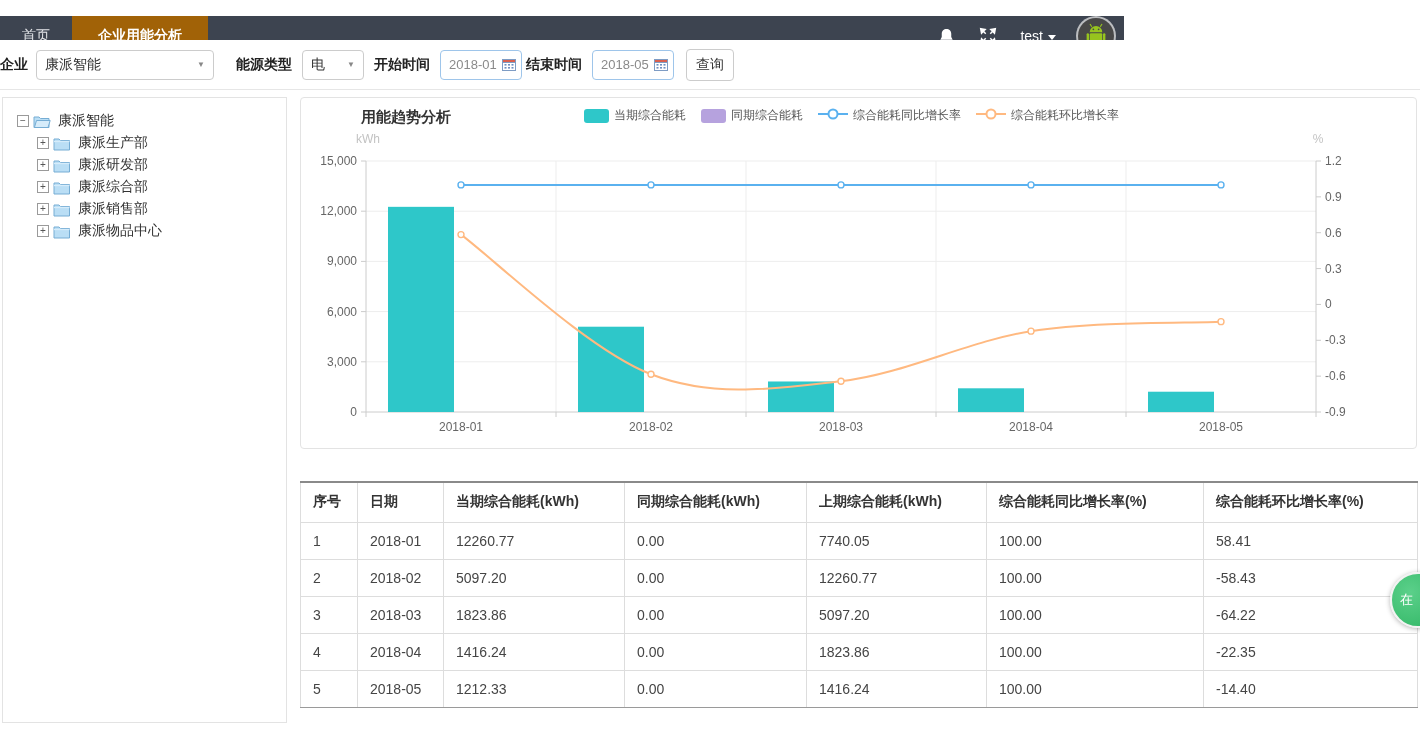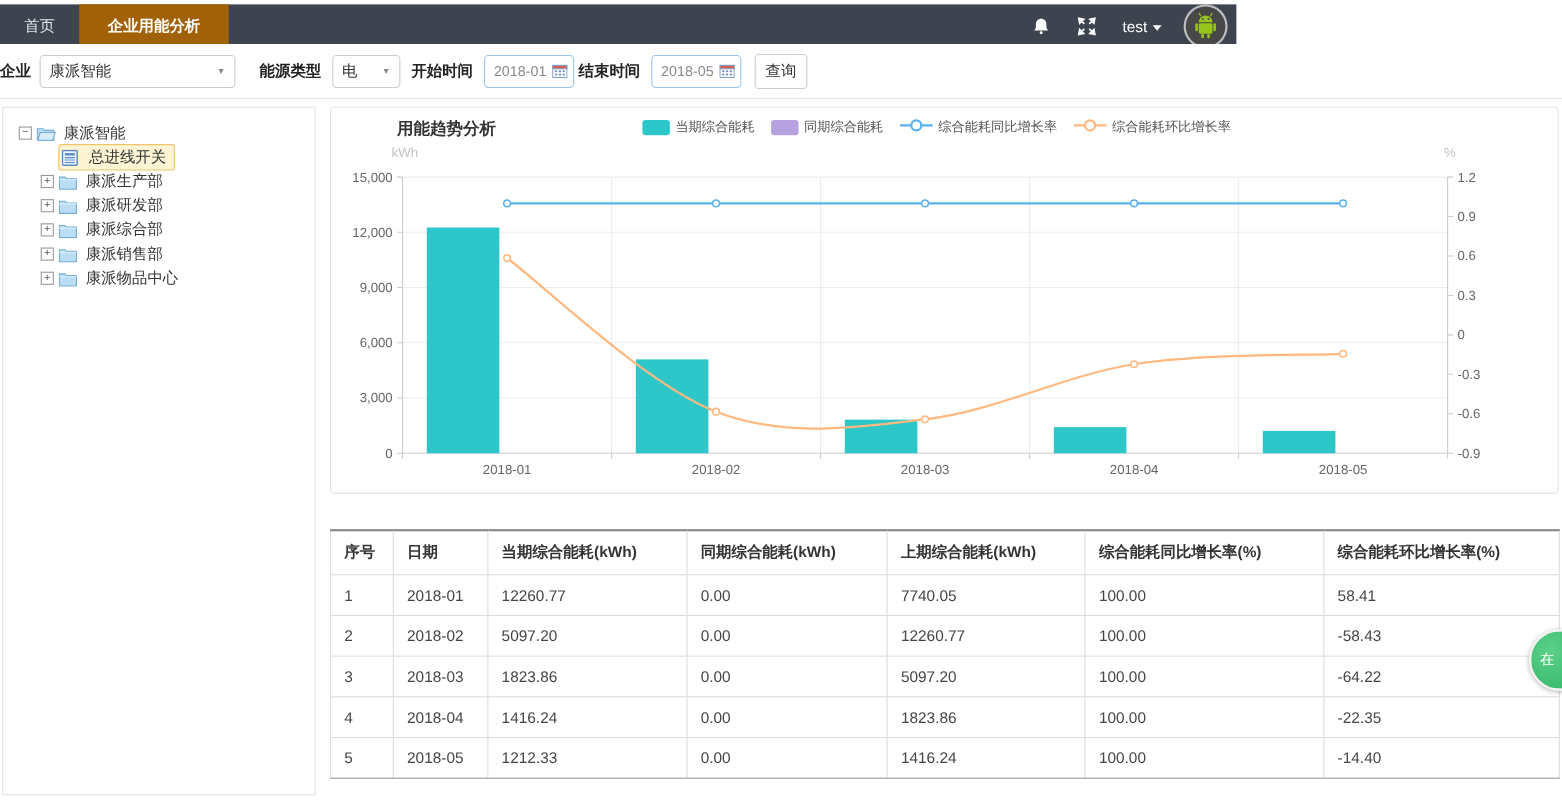--- a/index.html
+++ b/index.html
@@ -1,21 +1,21 @@
 <!DOCTYPE html>
 <html><head>
 <meta charset="utf-8">
 <style>
   * { margin:0; padding:0; box-sizing:border-box; }
   html,body { width:1420px; height:731px; overflow:hidden; background:#fff;
     font-family:"Liberation Sans","DejaVu Sans",sans-serif; }
   .stage { position:relative; width:1420px; height:731px; background:#fff; }
 
   
-  .navbar { position:absolute; left:0; top:4px; width:1124px; height:40px; background:#3d4450; display:flex; align-items:stretch; }
+  .navbar { position:absolute; left:0; top:16px; width:1124px; height:40px; background:#3d4450; display:flex; align-items:stretch; }
   .nav-tab { color:#e3e5e8; font-size:14px; padding:0 22px; display:flex; align-items:center; cursor:pointer; }
   .nav-tab.active { background:#a16207; color:#fff; font-weight:bold; padding:2px 26px; }
   .nav-right { position:absolute; right:10px; top:0; height:40px; display:flex; align-items:center; gap:22px; }
   .nav-icon { width:20px; height:20px; display:flex; align-items:center; justify-content:center; cursor:pointer; }
   .nav-user { color:#fff; font-size:14px; display:flex; align-items:center; gap:5px; cursor:pointer; }
   .nav-caret { width:0; height:0; border-left:4px solid transparent; border-right:4px solid transparent; border-top:5px solid #fff; margin-top:2px; }
   .avatar { width:36px; height:36px; border-radius:50%; background:#484848; box-shadow:0 0 0 2px rgba(230,230,230,.75); overflow:hidden; display:flex; align-items:center; justify-content:center; cursor:pointer; }
 
   
   .filterbar { position:absolute; left:0; top:40px; width:1420px; height:50px; background:#fff; border-bottom:1px solid #e6e6e6; display:flex; align-items:center; }
@@ -157,33 +157,20 @@
         <div class="tree-row" style="padding-left: 0px;">
           <span class="tg">−</span>
           <span class="sel-wrap">
             <span class="t-icon">
               <svg width="18" height="15" viewBox="0 0 18 15">
                 <path d="M1 3 h5 l1.5 1.5 H16 v9 H1 z" fill="#badef5" stroke="#76add4" stroke-width="1"></path>
                 <path d="M3.5 6.5 H17.2 L15 13.5 H1.4 z" fill="#d6ecfa" stroke="#76add4" stroke-width="1"></path>
               </svg>
             </span>
             <span class="t-label">康派智能</span>
-          </span>
-        </div>
-        <div class="tree-row selected" style="padding-left: 20px;">
-          <span class="tg none"></span>
-          <span class="sel-wrap">
-            <span class="t-icon">
-              <svg width="15" height="15" viewBox="0 0 15 15">
-                <rect x="0.8" y="0.8" width="13.4" height="13.4" rx="1" fill="#eef6fd" stroke="#5b88c4" stroke-width="1.3"></rect>
-                <rect x="3" y="3.2" width="9" height="2.2" fill="#5b88c4"></rect>
-                <path d="M3 7.3 h9 M3 9.5 h9 M3 11.7 h9" stroke="#5b88c4" stroke-width="1"></path>
-              </svg>
-            </span>
-            <span class="t-label">总进线开关</span>
           </span>
         </div>
         <div class="tree-row" style="padding-left: 20px;">
           <span class="tg">+</span>
           <span class="sel-wrap">
             <span class="t-icon">
               <svg width="18" height="15" viewBox="0 0 18 15">
                 <path d="M1 3 h5 l1.5 1.5 H16.5 v9.5 H1 z" fill="#badef5" stroke="#76add4" stroke-width="1"></path>
                 <path d="M1 5.5 h15.5" stroke="#d6ecfa" stroke-width="1.3"></path>
               </svg>

